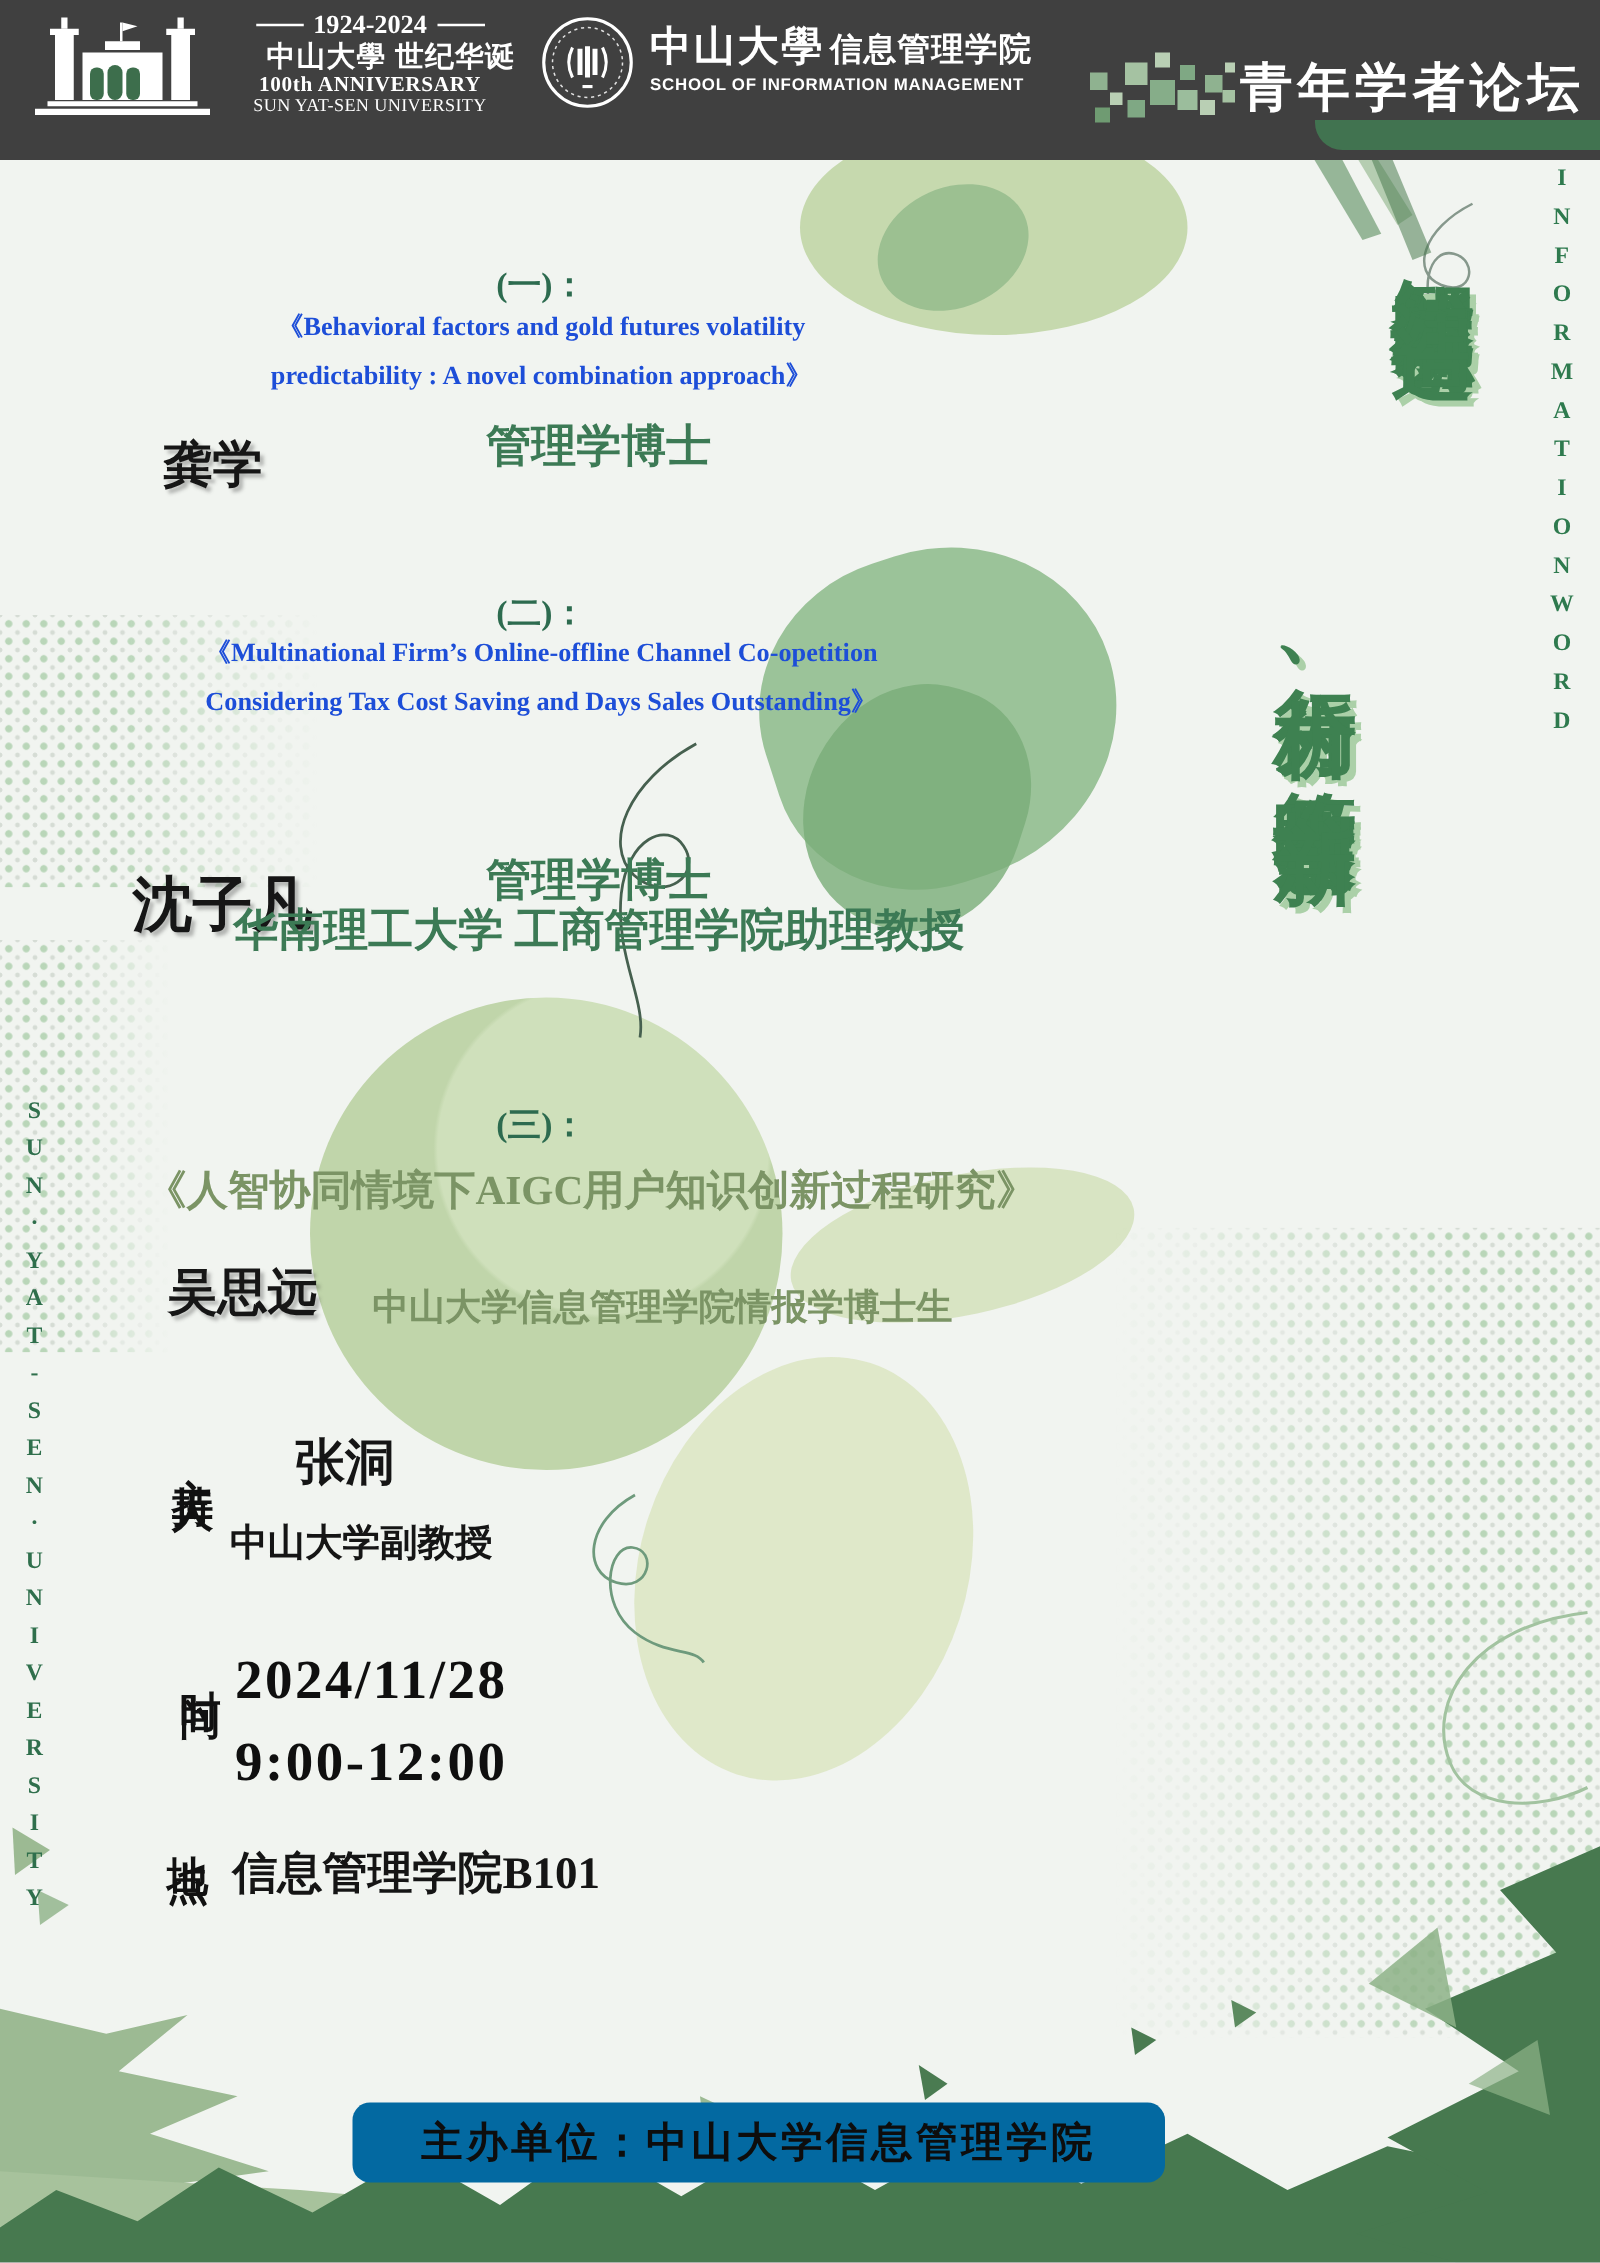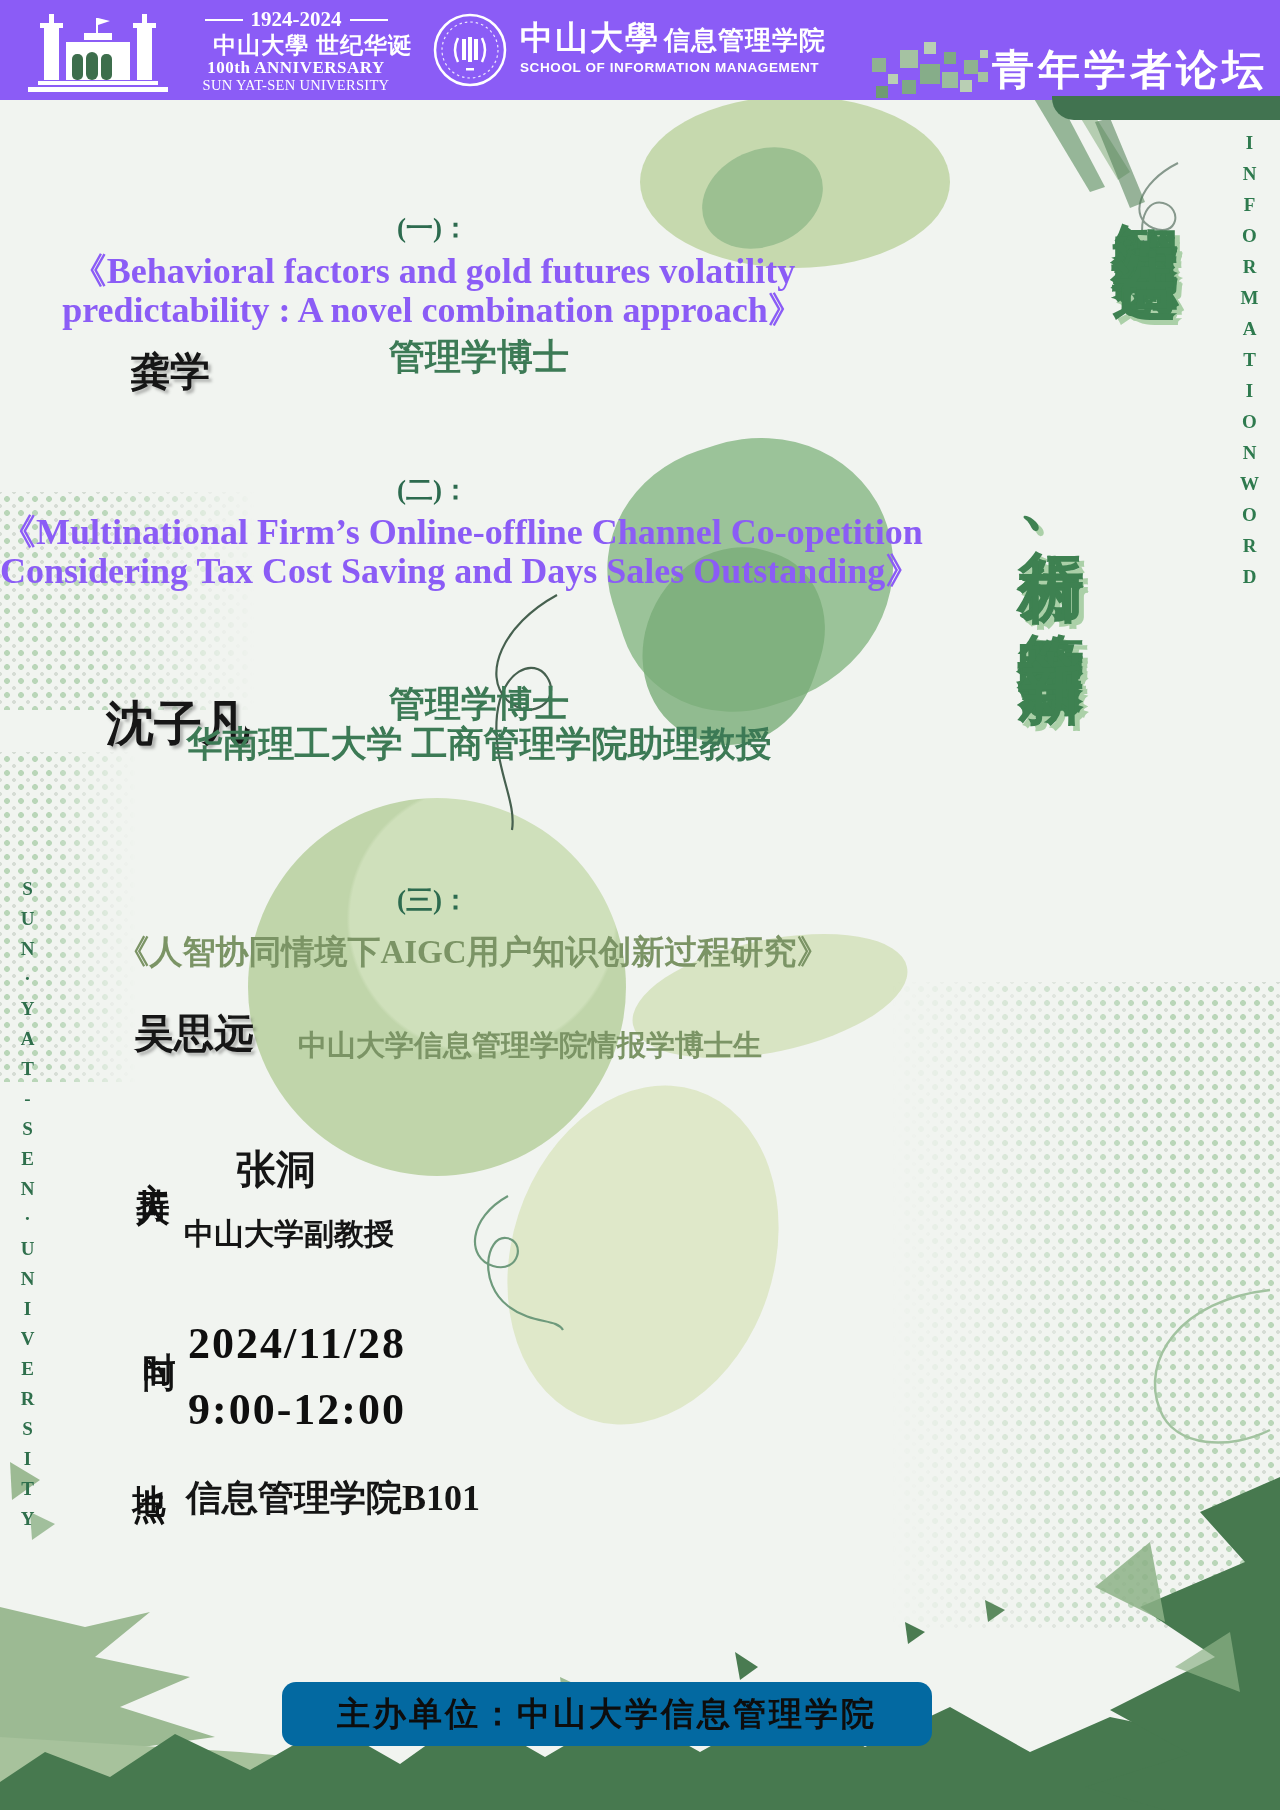--- a/index.html
+++ b/index.html
@@ -2,21 +2,21 @@
 <html><head>
 <meta charset="utf-8">
 <style>
   html,body{margin:0;padding:0;background:#888;}
   .poster{position:relative;width:1280px;height:1810px;margin:0 auto;overflow:hidden;
     background:#f1f4f0;font-family:"Liberation Serif","DejaVu Serif",serif;}
   .abs{position:absolute;}
   .v{writing-mode:vertical-rl;text-orientation:upright;}
 
   
-  .header{position:absolute;left:0;top:0;width:1280px;height:100px;background:#8b5cf6;z-index:5;}
+  .header{position:absolute;left:0;top:0;width:1280px;height:128px;background:#404040;z-index:5;}
   .header-tab{position:absolute;left:1052px;top:96px;width:228px;height:24px;background:#417350;
     border-radius:0 0 0 22px;z-index:5;}
   .ann{position:absolute;left:180px;top:8px;width:232px;text-align:center;color:#fff;line-height:1.12;}
   .ann-years{font-size:21px;font-weight:700;display:flex;align-items:center;justify-content:center;gap:8px;}
   .ann-years::before,.ann-years::after{content:"";width:38px;border-top:2px solid #fff;}
   .ann-l1{font-size:23px;font-weight:700;letter-spacing:1px;margin-top:1px;text-align:right;}
   .ann-l2{font-size:17px;font-weight:700;letter-spacing:.5px;}
   .ann-l3{font-size:14.5px;letter-spacing:.3px;}
   .school{position:absolute;left:520px;top:20px;color:#fff;line-height:1.15;white-space:nowrap;}
   .school-cn{font-size:33px;font-weight:700;letter-spacing:2px;}
@@ -29,21 +29,21 @@
   .left-vert{left:16px;top:878px;color:#2f6f4c;font-size:19px;font-weight:700;letter-spacing:9px;z-index:2;}
   .infoword{left:1238px;top:132px;color:#2e7a4e;font-size:19px;font-weight:700;letter-spacing:10px;z-index:2;}
   .vtitle{color:#3e8151;font-weight:700;z-index:3;font-size:66px;letter-spacing:3px;line-height:1;
     text-shadow:5px 5px 0 #abd0a8;}
   .vtitle1{left:1112px;top:170px;}
   .vtitle2{left:1018px;top:498px;}
 
   
   .cline{position:absolute;left:0;width:866px;text-align:center;white-space:nowrap;z-index:4;}
   .s-index{font-size:27px;font-weight:700;color:#2d6b4f;}
-  .s-title{font-size:36px;font-weight:700;color:#8b5cf6;}
+  .s-title{font-size:21px;font-weight:700;color:#1d4ed8;}
   .s-title3{font-size:33px;font-weight:700;color:#7b9465;}
   .s-cred{font-size:36px;font-weight:700;color:#3c7a55;margin-left:46px;}
   .s-cred3{font-size:29px;font-weight:700;color:#7b9465;white-space:nowrap;z-index:4;}
   .s-name{font-size:40px;font-weight:700;color:#161616;white-space:nowrap;z-index:4;
     text-shadow:3px 3px 3px rgba(60,60,60,.35);}
 
   
   .ink{color:#111;font-weight:700;z-index:4;}
   .ink-label{font-size:33px;letter-spacing:6px;}
   .host-name{font-size:40px;color:#151515;}

